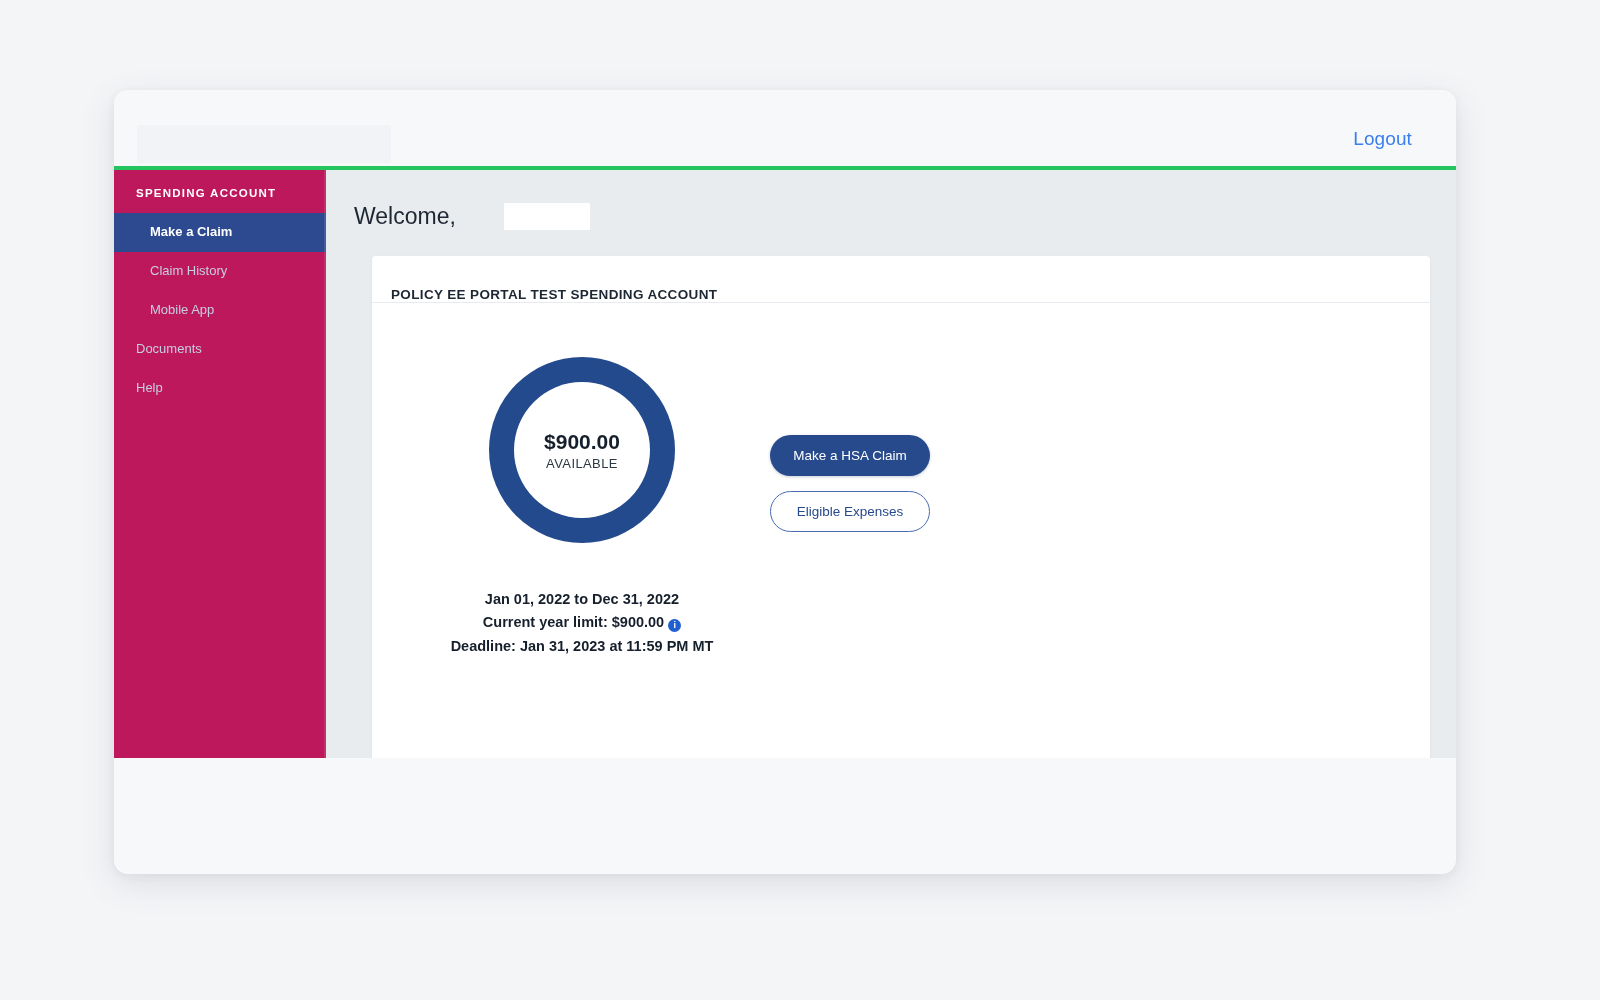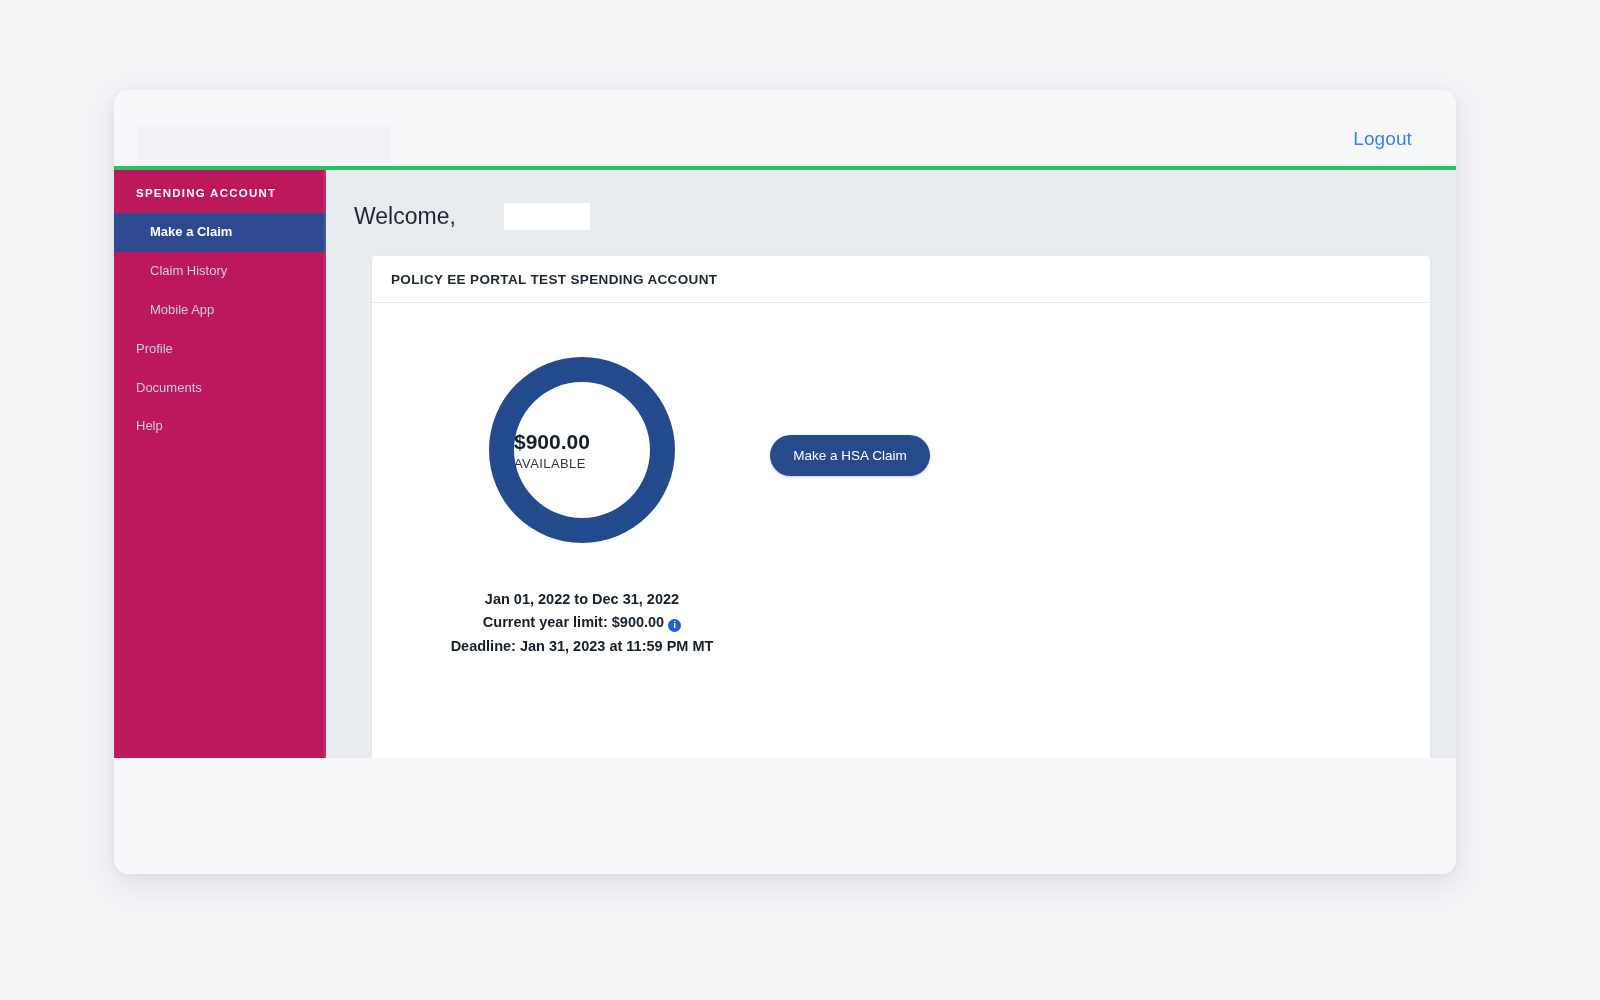--- a/index.html
+++ b/index.html
@@ -119,21 +119,21 @@
     position: absolute;
     left: 46px; top: 86px;
     right: 26px; bottom: -60px;
     background: #ffffff;
     border-radius: 4px 4px 0 0;
     box-shadow: 0 1px 3px rgba(40,50,70,0.07);
   }
   .card-header {
     height: 47px;
     display: flex;
-    align-items: center;
+    align-items: flex-end;
     padding-left: 19px;
     border-bottom: 1px solid #e7eaee;
   }
   .card-title {
     font-size: 13.5px;
     font-weight: bold;
     color: #1d2733;
     letter-spacing: 0.35px;
   }
   .card-body {
@@ -157,21 +157,21 @@
     display: flex;
     align-items: center;
     justify-content: center;
   }
   .donut-hole {
     width: 136px; height: 136px;
     border-radius: 50%;
     background: #ffffff;
     display: flex;
     flex-direction: column;
-    align-items: flex-start;
+    align-items: center;
     justify-content: center;
   }
   .donut-amount {
     font-size: 21px;
     font-weight: bold;
     color: #16202c;
     line-height: 1.2;
   }
   .donut-label {
     font-size: 13px;
@@ -251,23 +251,20 @@
       <div class="nav-item indent active">
         <span>Make a Claim</span>
       </div>
       <div class="nav-item indent">
         <span>Claim History</span>
       </div>
       <div class="nav-item indent">
         <span>Mobile App</span>
       </div>
       <div class="nav-item">
-        <span>Profile</span>
-      </div>
-      <div class="nav-item">
         <span>Documents</span>
       </div>
       <div class="nav-item">
         <span>Help</span>
       </div>
     </nav>
 
     <main class="main">
 
       <div class="welcome-row">
@@ -294,20 +291,21 @@
               <span class="meta-line">Jan 01, 2022 to Dec 31, 2022</span>
               <span class="meta-line">
                 <span>Current year limit: $900.00</span><i class="info-icon">i</i>
               </span>
               <span class="meta-line">Deadline: Jan 31, 2023 at 11:59 PM MT</span>
             </div>
           </div>
 
           <div class="actions">
             <button class="btn btn-primary">Make a HSA Claim</button>
+            <button class="btn btn-outline">Eligible Expenses</button>
           </div>
 
         </div>
       </section>
 
     </main>
   </div>
 </div>
 
 </body></html>

